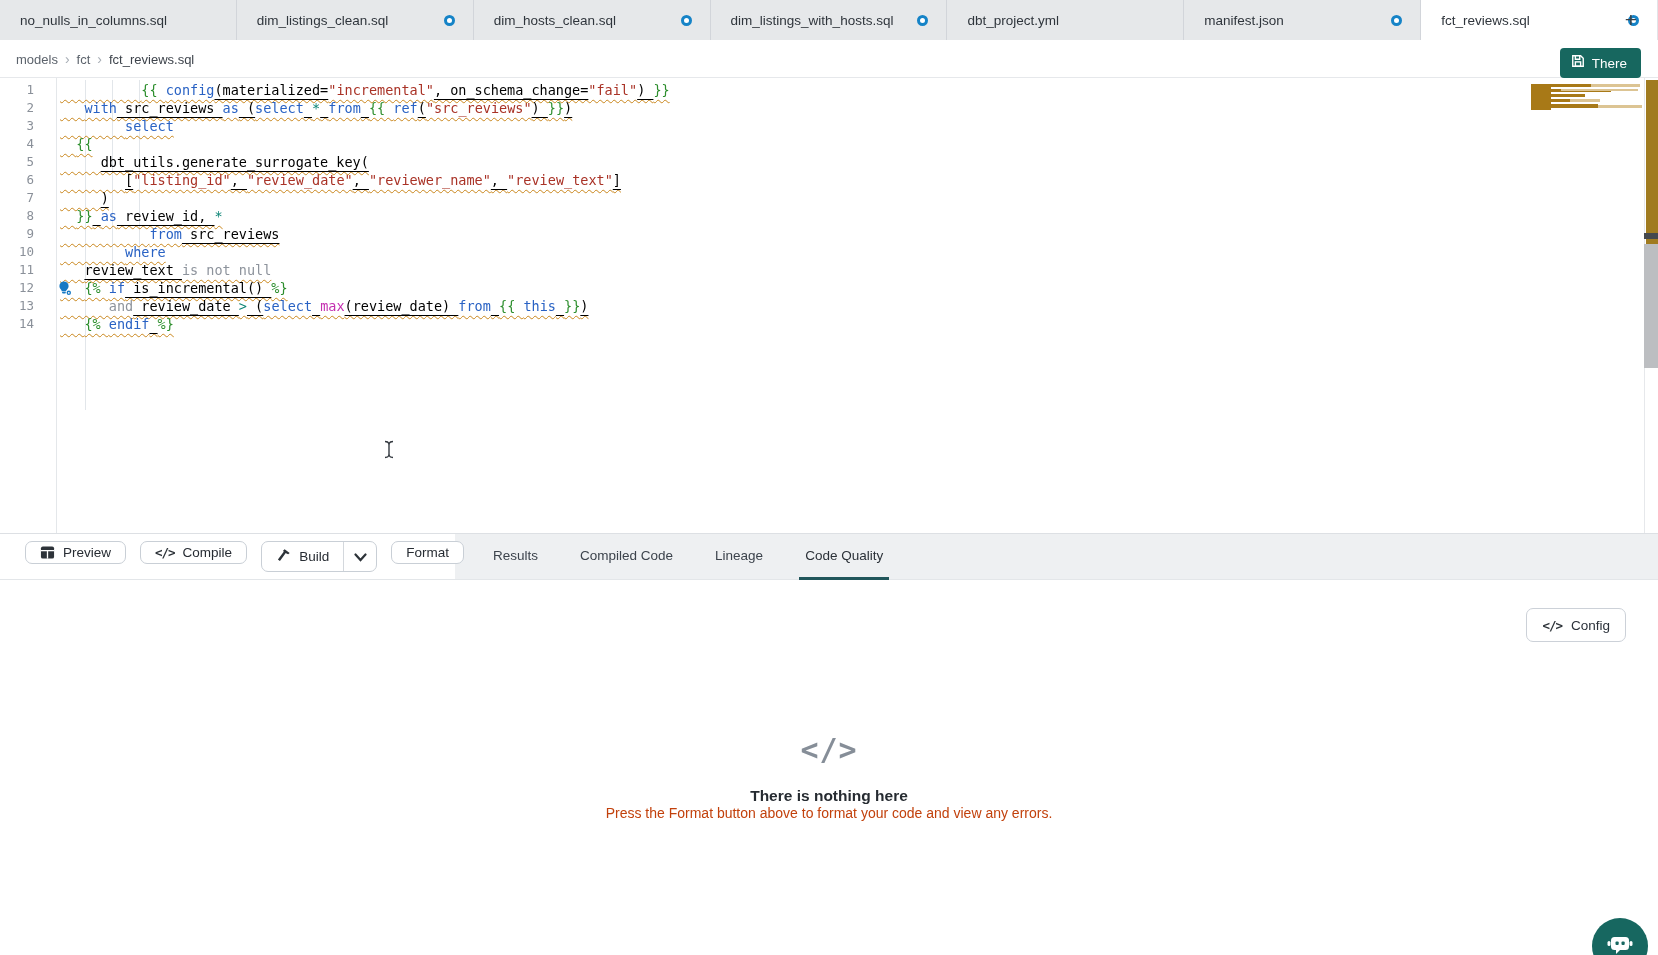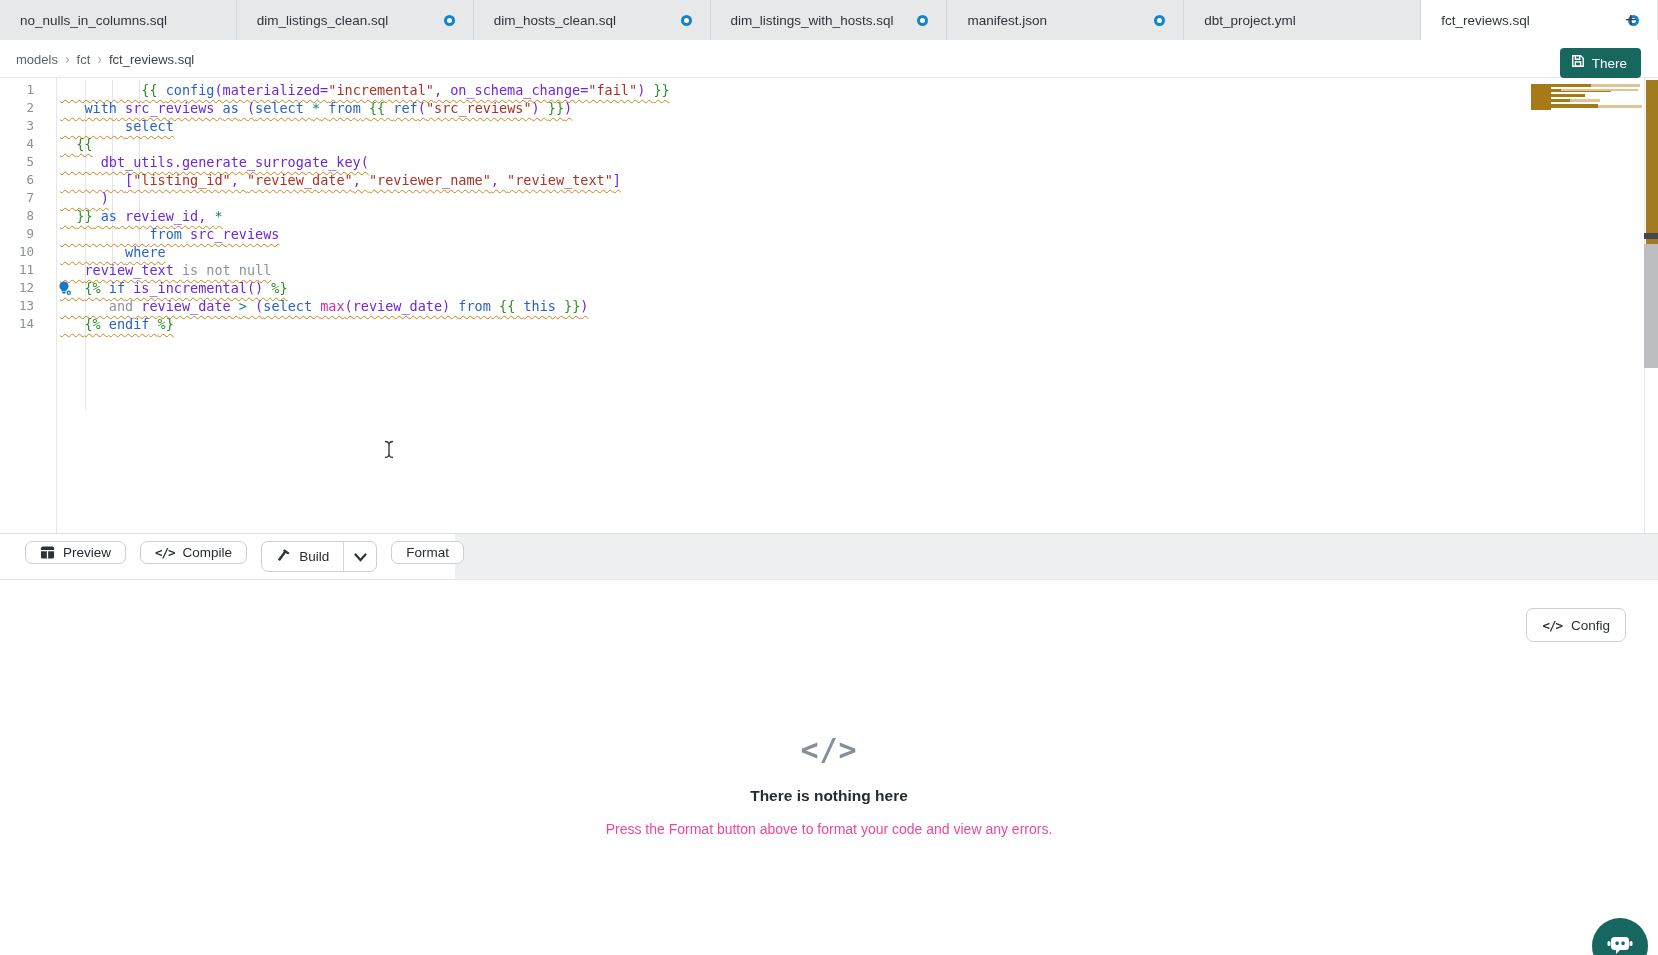--- a/index.html
+++ b/index.html
@@ -32,21 +32,21 @@
   #editor { position:absolute; left:0; top:78px; width:1658px; height:455px; background:#fff; overflow:hidden; }
   #editor .gutter-border { position:absolute; left:56px; top:0; width:1px; height:455px; background:#e4e7ea; }
   #code-area { position:absolute; left:0; top:3px; width:1644px;
     font-family:"DejaVu Sans Mono", monospace; font-size:13.5px; }
   .code-line { position:relative; height:18px; line-height:18px; padding-left:60px; white-space:pre; }
   .code-line.current { border-top:1px solid #e9ebee; border-bottom:1px solid #e9ebee; }
   .lnum { position:absolute; left:0; top:0; width:34px; text-align:right; color:#8a9099; font-size:12.5px; }
   .lnum.cur { color:#555c64; }
   .squig { text-decoration-line:underline; text-decoration-style:wavy; text-decoration-color:#c9861c;
     text-decoration-thickness:1.2px; text-underline-offset:4px; text-decoration-skip-ink:none; }
-  .tk-p { color:#6d28d9; } .tk-w { color:#24292e; }
+  .tk-p { color:#000000;text-decoration:underline; } .tk-w { color:#24292e; }
   .tk-k { color:#2962c4; }
   .tk-j { color:#2d8e2d; }
   .tk-s { color:#a93226; }
   .tk-g { color:#8d939c; }
   .tk-m { color:#c42fb0; }
   .tk-o { color:#0c8576; }
   .bulb { position:absolute; left:56px; top:1px; width:17px; height:17px; }
   .cursor-bar { position:absolute; left:60px; top:2px; width:1.5px; height:14.5px; background:#15181c; }
   .iguide { position:absolute; width:1px; background:#e2e6ea; }
 
@@ -78,21 +78,21 @@
 
   
   #panel { position:absolute; left:0; top:580px; width:1658px; height:375px; background:#fff; }
   #configbtn { position:absolute; right:32px; top:28px; height:34px; padding:0 15px; background:#fff;
     border:1px solid #ccd1d8; border-radius:7px; display:flex; align-items:center; gap:9px;
     font-size:13.5px; color:#2b313a; cursor:pointer; }
   #empty { position:absolute; left:0; top:0; width:100%; text-align:center; }
   #empty .bigicon { margin-top:152px; font-family:"DejaVu Sans Mono", monospace; font-size:30px;
     font-weight:bold; color:#868e98; letter-spacing:1px; }
   #empty .title { margin-top:20px; font-size:15.5px; font-weight:bold; color:#262b31; }
-  #empty .subtitle { margin-top:16px; font-size:14px; color:#ec4899; }
+  #empty .subtitle { margin-top:0; font-size:14px; color:#c2410c; }
 
   
   #chat { position:absolute; left:1592px; top:918px; width:56px; height:56px; border-radius:50%;
     background:#176760; display:flex; align-items:center; justify-content:center; cursor:pointer; }
 </style>
 </head>
 <body>
 
 <div id="app">
 
@@ -107,25 +107,25 @@
         </div>
         <div class="tab">
           <span class="tab-label">dim_hosts_clean.sql</span>
           <span class="dot"></span>
         </div>
         <div class="tab">
           <span class="tab-label">dim_listings_with_hosts.sql</span>
           <span class="dot"></span>
         </div>
         <div class="tab">
+          <span class="tab-label">dbt_project.yml</span>
+        </div>
+        <div class="tab">
           <span class="tab-label">manifest.json</span>
           <span class="dot"></span>
-        </div>
-        <div class="tab">
-          <span class="tab-label">dbt_project.yml</span>
         </div>
         <div class="tab active">
           <span class="tab-label">fct_reviews.sql</span>
           <span class="dot"></span>
         </div>
       </div>
     <div class="newtab">
       <span>+</span>
     </div>
   </div>
@@ -240,20 +240,26 @@
                 <path d="M1.5 1.5 L6.5 7 L11.5 1.5"></path>
               </svg>
           </span>
         </div>
       </div>
       <div class="tbtn">
         <span>Format</span>
       </div>
     </div>
 
+    <div id="bottom-tabs">
+        <div class="btab">Results</div>
+        <div class="btab">Compiled Code</div>
+        <div class="btab">Lineage</div>
+        <div class="btab active">Code Quality</div>
+      </div>
   </div>
 
   <div id="panel">
     <div id="configbtn">
       <span class="code-glyph">&lt;/&gt;</span>
       <span>Config</span>
     </div>
     <div id="empty">
       <div class="bigicon">&lt;/&gt;</div>
       <div class="title">There is nothing here</div>

